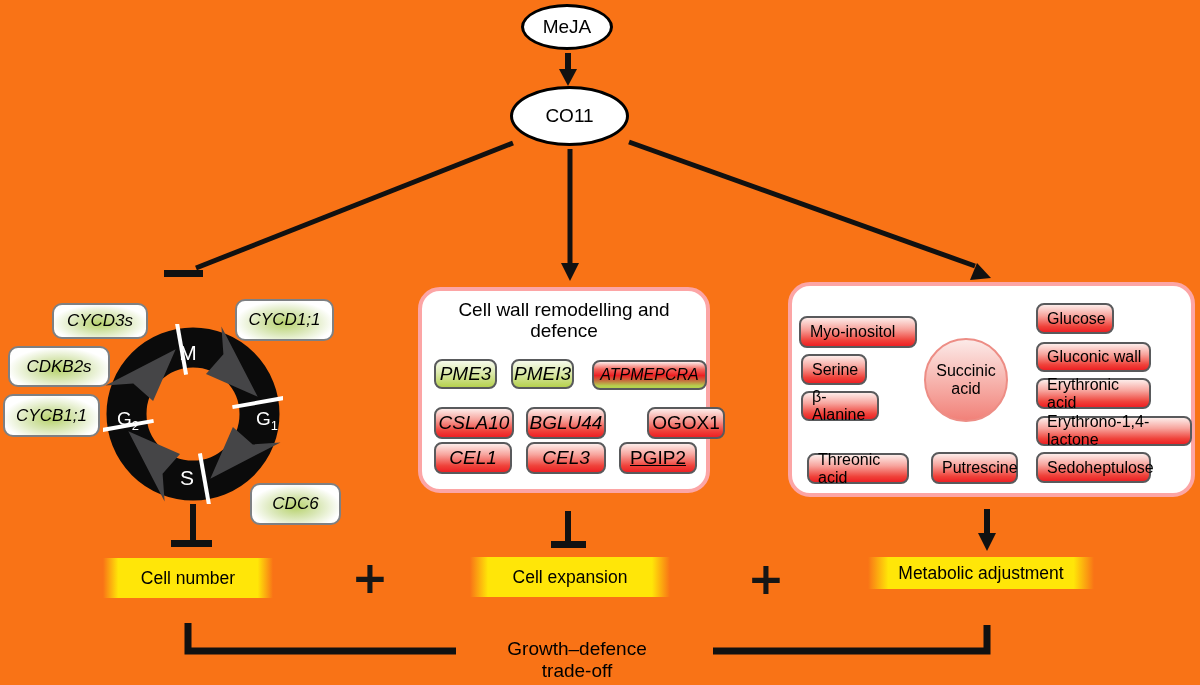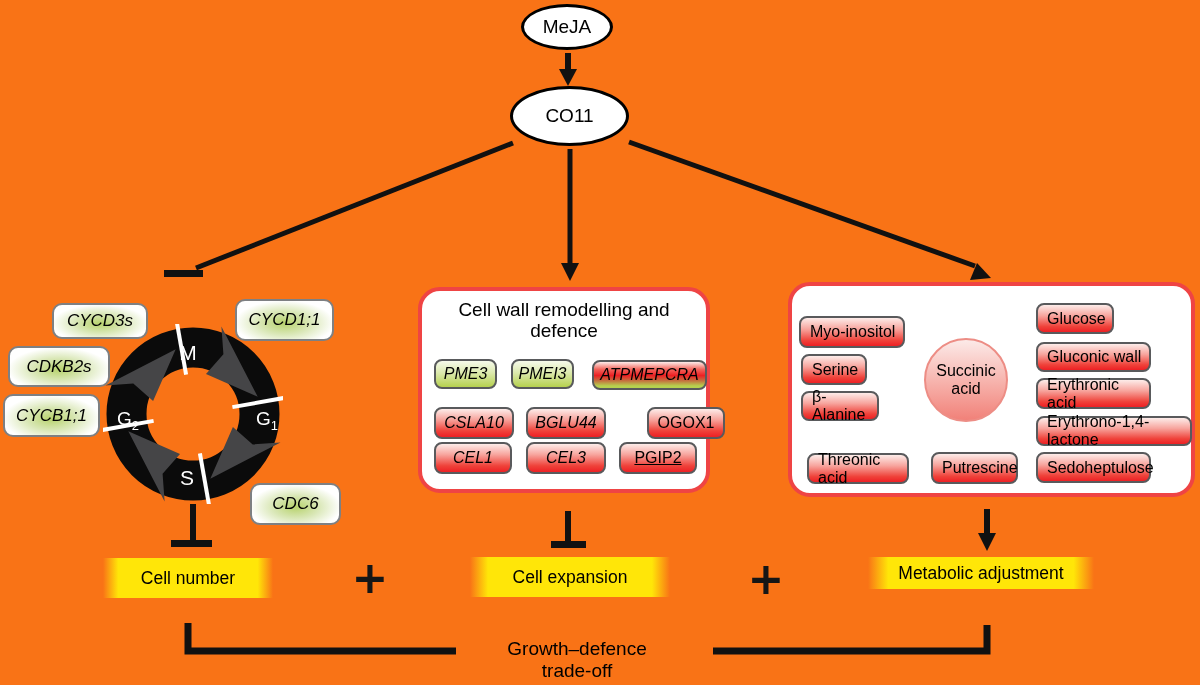--- a/index.html
+++ b/index.html
@@ -24,47 +24,47 @@
   .gene-note{position:absolute;z-index:3;display:flex;align-items:center;justify-content:center;
       border:2.5px solid #7e8083;border-radius:10px;font-style:italic;font-size:17px;
       background:#fff radial-gradient(ellipse 55% 62% at 50% 58%, #b7d26c 0%, #d9e7b6 48%, rgba(255,255,255,0) 95%);}
   .g-cycd3s{left:52px;top:303px;width:96px;height:36px;}
   .g-cdkb2s{left:8px;top:346px;width:102px;height:41px;}
   .g-cycb11{left:3px;top:394px;width:97px;height:43px;}
   .g-cycd11{left:235px;top:299px;width:99px;height:42px;}
   .g-cdc6{left:250px;top:483px;width:91px;height:42px;}
 
   
-  .panel{position:absolute;z-index:2;background:#fff;border:4px solid #ef4444;border-radius:22px;}
+  .panel{position:absolute;z-index:2;background:#fff;border:4px solid #fca5a5;border-radius:22px;}
   .panel-wall{left:418px;top:287px;width:292px;height:206px;}
   .panel-met{left:788px;top:282px;width:407px;height:215px;}
   .panel-title{width:252px;margin:8px auto 0;text-align:center;font-size:19px;line-height:21px;}
 
   
   .chip{position:absolute;display:flex;align-items:center;justify-content:center;
-      border:2px solid #595a5c;border-radius:8px;font-size:16px;font-style:italic;}
+      border:2px solid #595a5c;border-radius:8px;font-size:19px;font-style:italic;}
   .chip.upright{font-style:normal;}
   .chip-green{background:linear-gradient(180deg,#f6faeb 0%,#dce9ae 45%,#b6d14e 100%);}
   .chip-red{background:linear-gradient(180deg,#fdece9 0%,#f7a49d 38%,#ef423a 78%,#ed2024 100%);}
   .chip-redgreen{background:linear-gradient(180deg,#fdece9 0%,#f2655c 28%,#ed2024 52%,#c4703f 72%,#b6d14e 92%);}
   .c-pme3{left:12px;top:68px;width:63px;height:30px;}
   .c-pmei3{left:89px;top:68px;width:63px;height:30px;}
   .c-atp{left:170px;top:69px;width:115px;height:30px;font-size:16px;}
   .c-csla10{left:12px;top:116px;width:80px;height:32px;}
   .c-bglu44{left:104px;top:116px;width:80px;height:32px;}
   .c-ogox1{left:197px;top:116px;width:78px;height:32px;margin-left:28px;}
   .c-cel1{left:12px;top:151px;width:78px;height:32px;}
   .c-cel3{left:104px;top:151px;width:80px;height:32px;}
   .c-pgip2{left:197px;top:151px;width:78px;height:32px;text-decoration:underline;}
 
   
   .met{position:absolute;display:flex;align-items:center;border:2.5px solid #595a5c;border-radius:8px;
       padding-left:9px;font-size:16px;
       background:linear-gradient(180deg,#fdece9 0%,#f7a49d 40%,#ef423a 80%,#ed2024 100%);}
-  .m-myo{left:7px;top:30px;width:106px;height:32px;}
+  .m-myo{left:7px;top:30px;width:118px;height:32px;}
   .m-serine{left:9px;top:68px;width:66px;height:31px;}
   .m-beta{left:9px;top:105px;width:78px;height:30px;}
   .m-threonic{left:15px;top:167px;width:102px;height:31px;}
   .m-putrescine{left:139px;top:166px;width:87px;height:32px;}
   .m-glucose{left:244px;top:17px;width:78px;height:31px;}
   .m-gluconic{left:244px;top:56px;width:115px;height:30px;}
   .m-erythronic{left:244px;top:92px;width:115px;height:31px;}
   .m-erythrono{left:244px;top:130px;width:156px;height:30px;}
   .m-sedo{left:244px;top:166px;width:115px;height:31px;}
   .m-succinic{left:132px;top:52px;width:84px;height:84px;border-radius:50%;border:2px solid #ed8d85;

